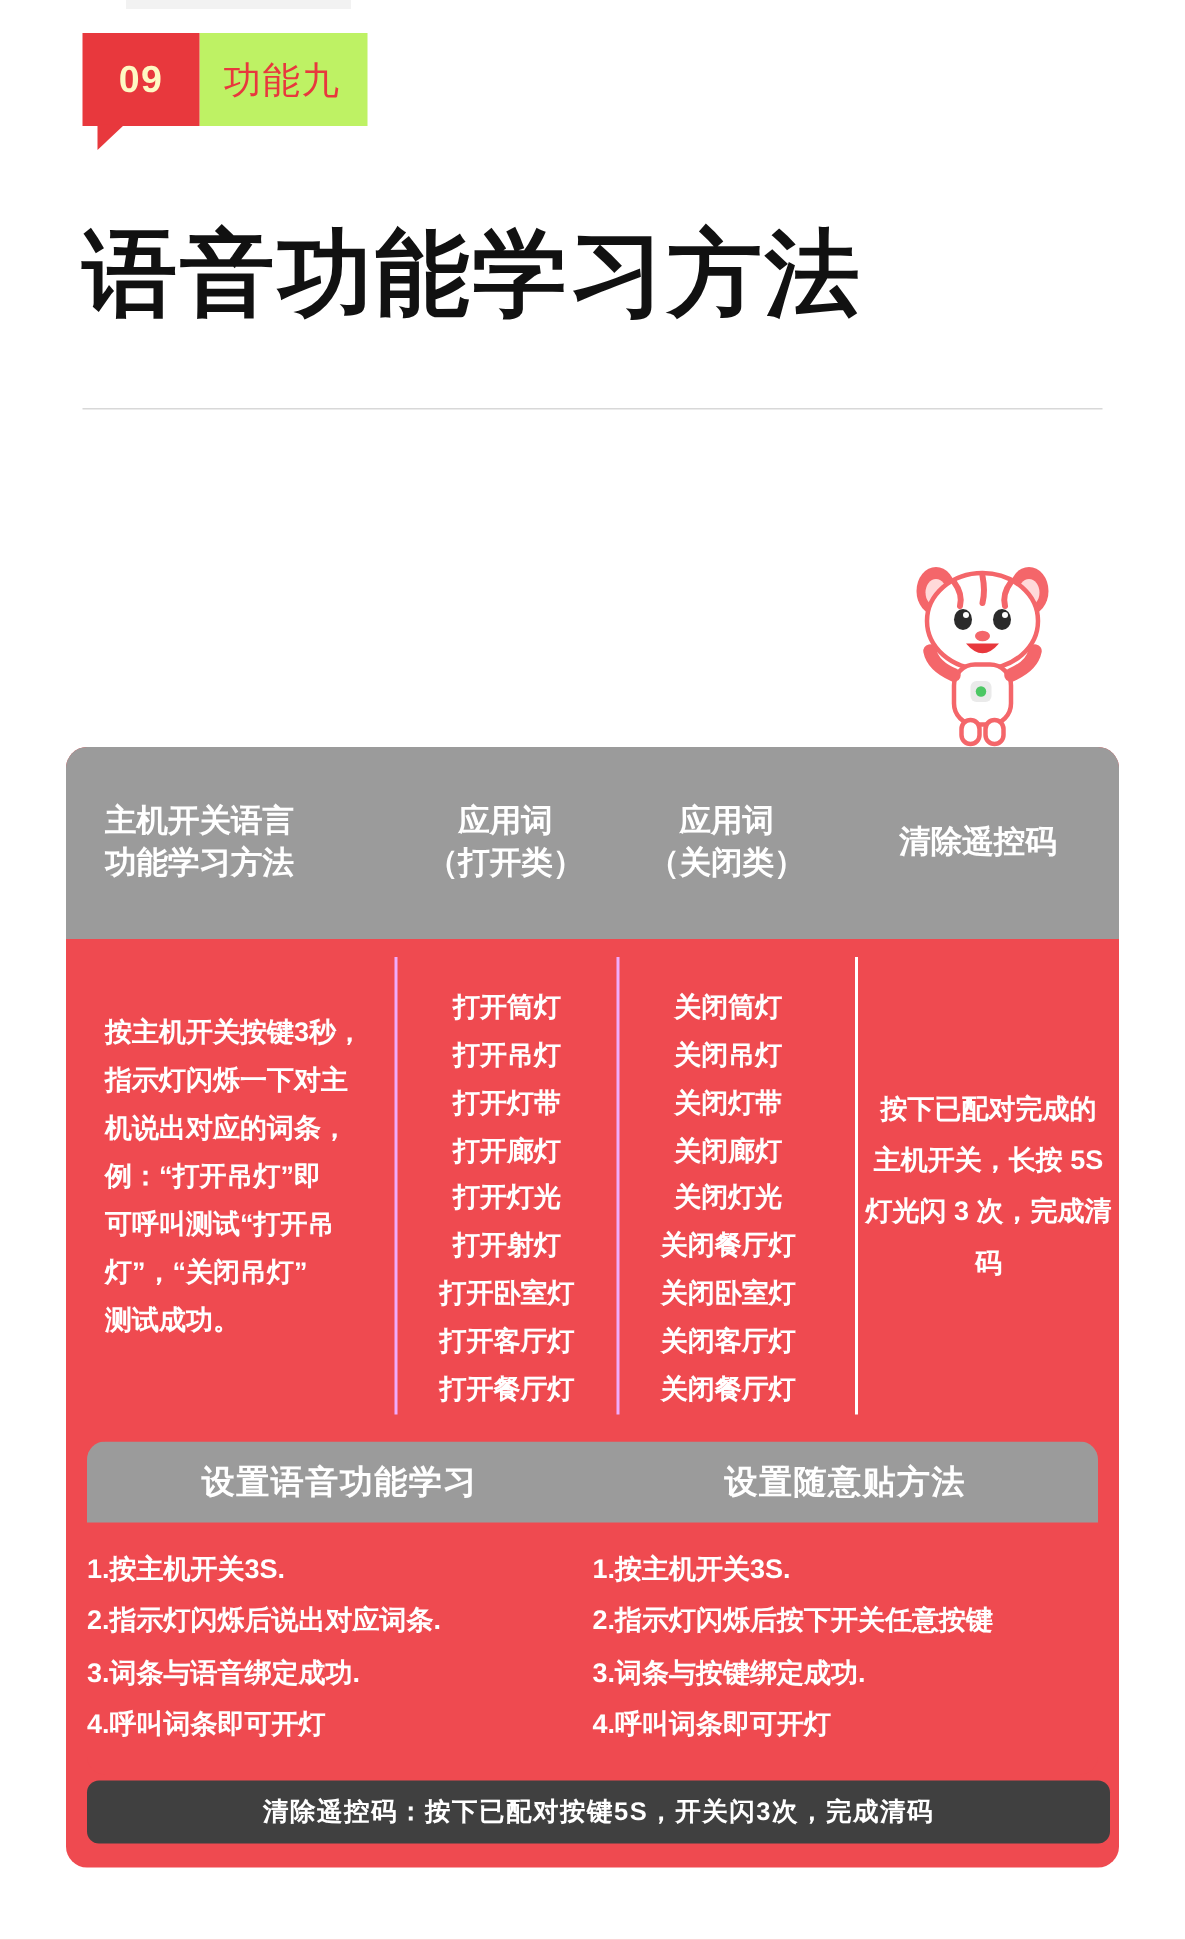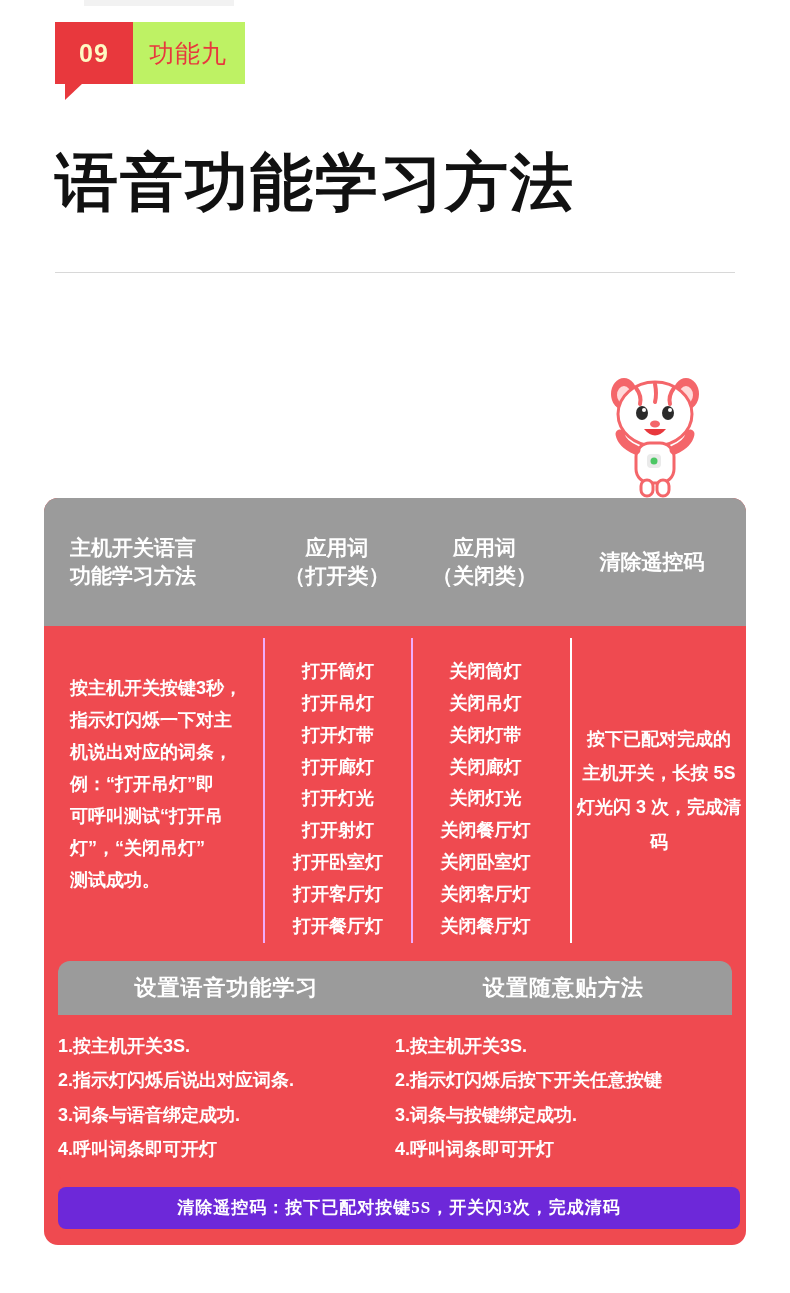--- a/index.html
+++ b/index.html
@@ -213,30 +213,29 @@
     flex: 1;
     color: #ffffff;
     font-size: 18px;
     font-weight: bold;
     line-height: 1.92;
   }
 
   .footer-note {
     margin: 4px 6px 16px 14px;
     height: 42px;
-    background: #6d28d9;
+    background: #404040;
     border-radius: 8px;
     display: flex;
     align-items: center;
     justify-content: center;
     color: #ffffff;
     font-size: 17px;
     font-weight: bold;
     letter-spacing: 1px;
-    font-family: Liberation Serif, serif;
   }
 
   .top-strip {
     position: absolute;
     left: 84px;
     top: 0;
     width: 150px;
     height: 6px;
     background: #f2f2f2;
   }

